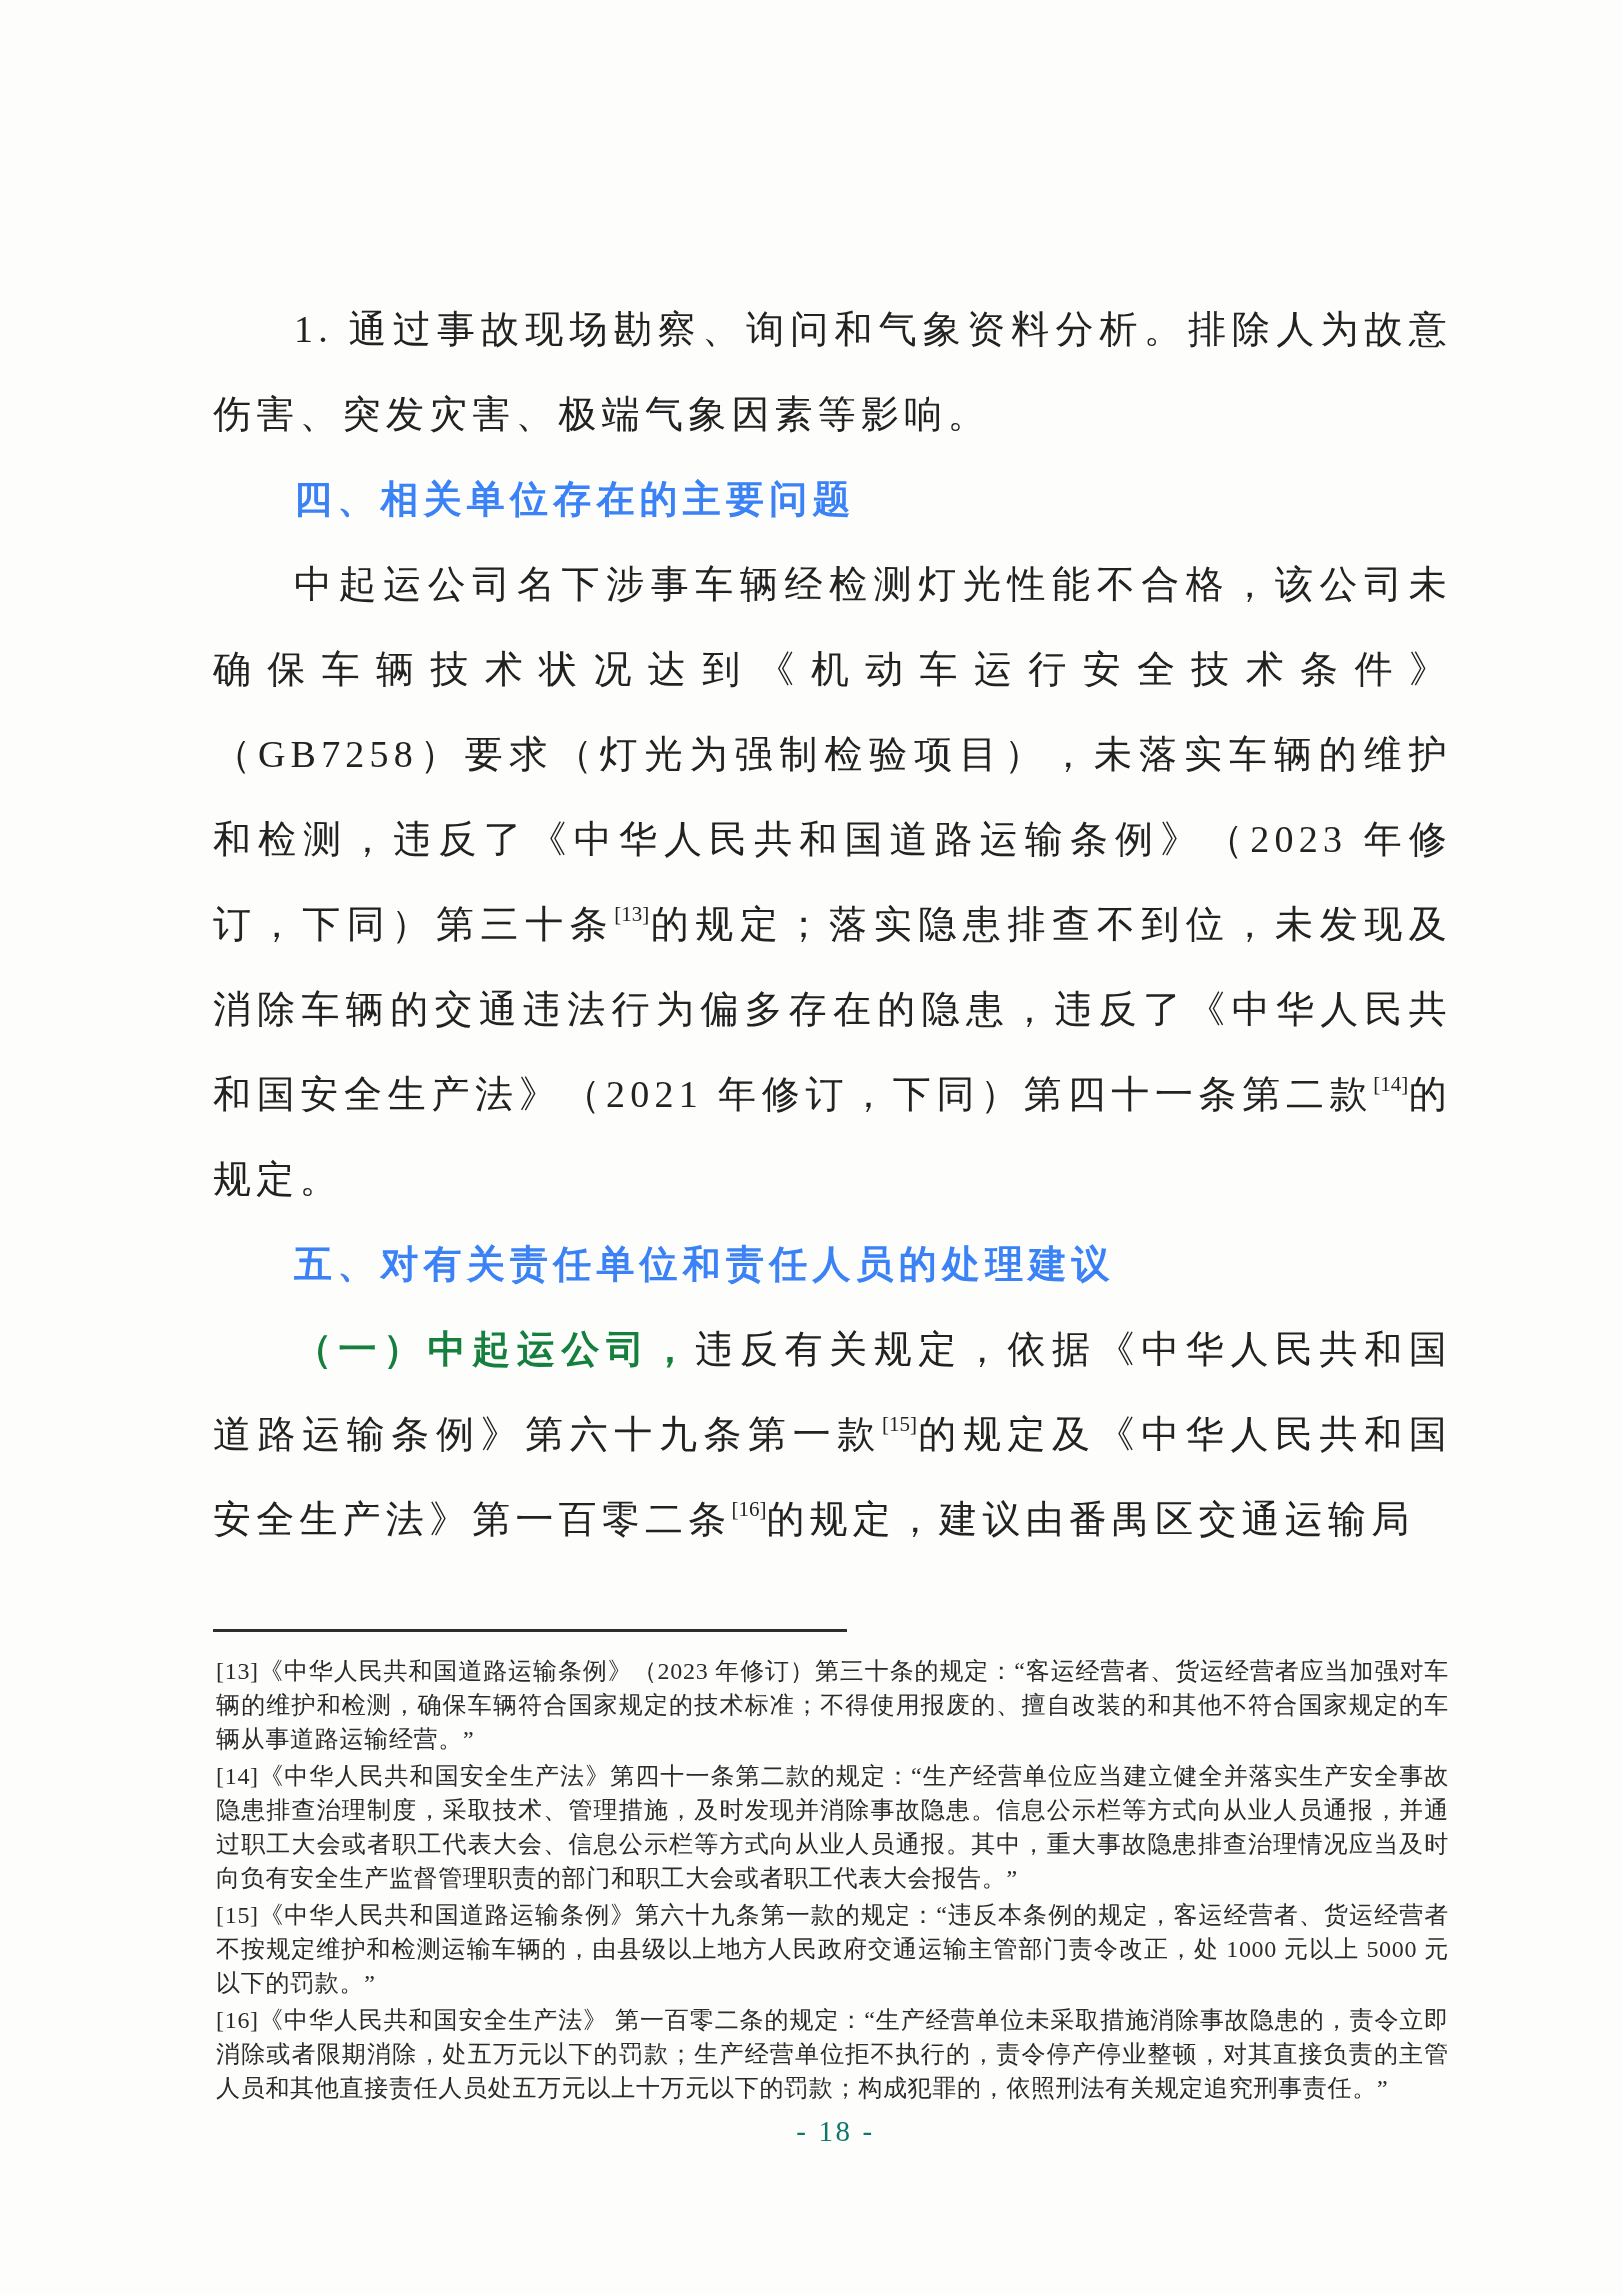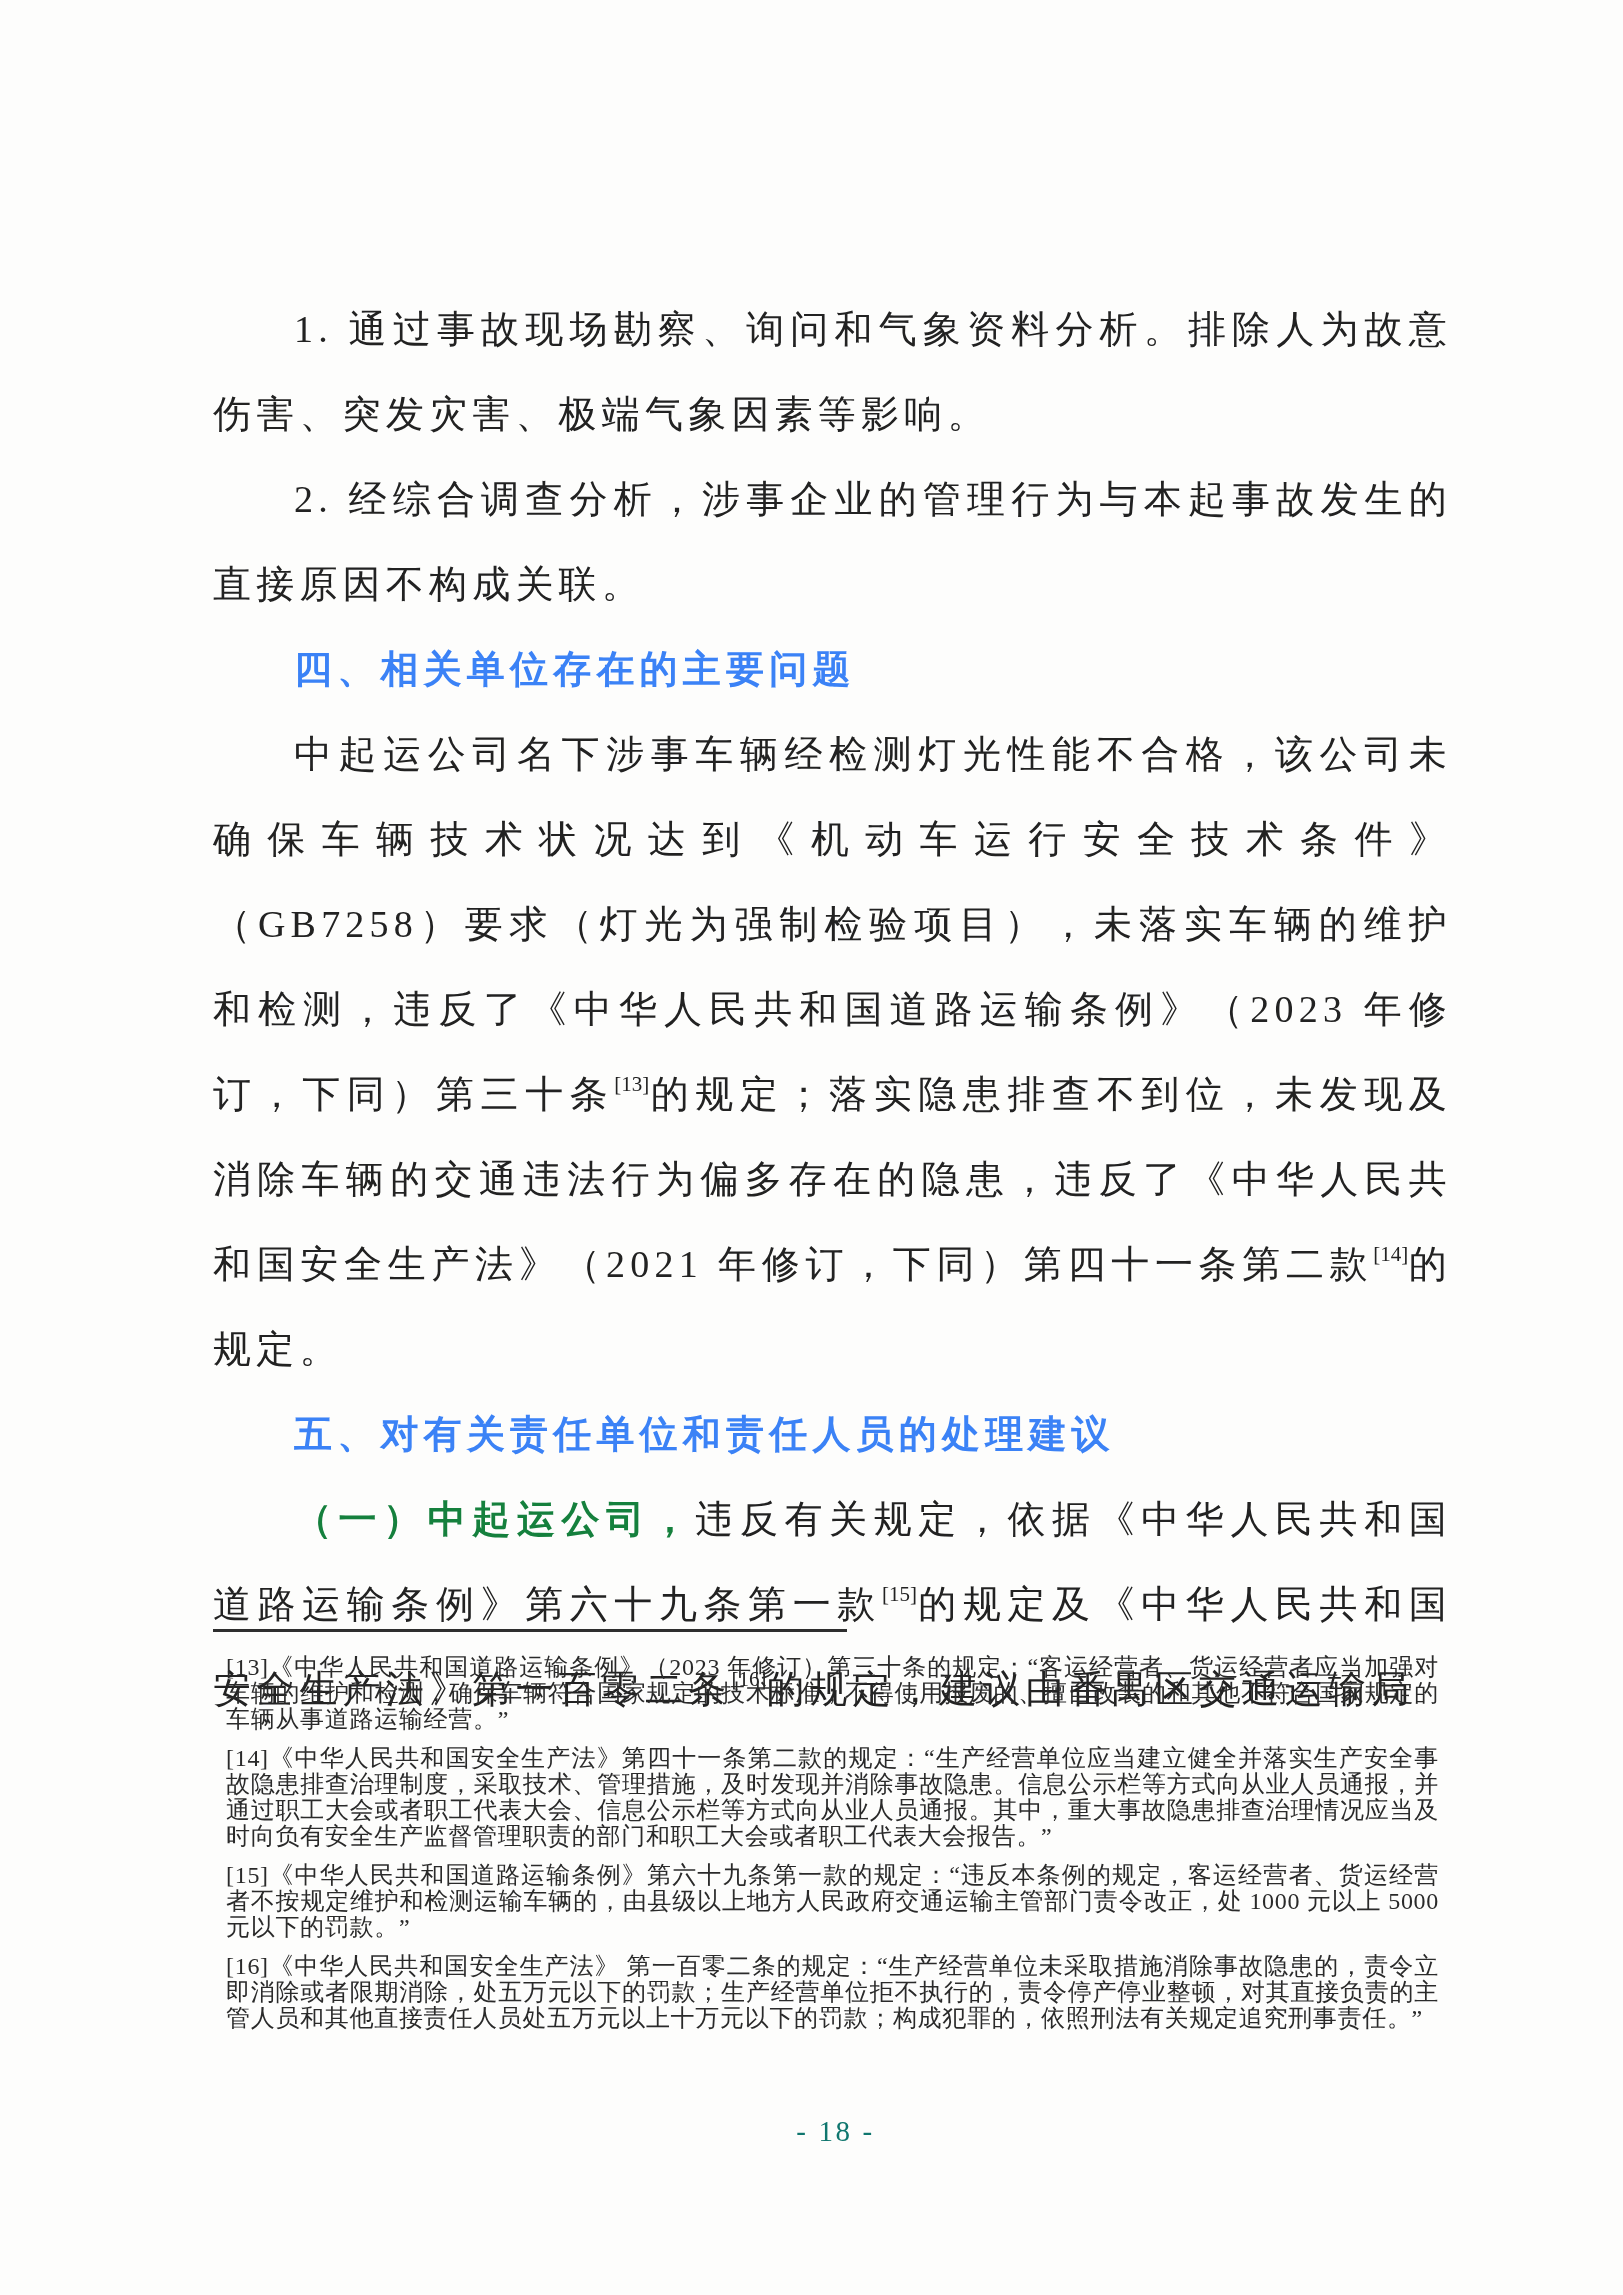--- a/index.html
+++ b/index.html
@@ -55,23 +55,23 @@
     right: 171px;
     top: 1629px;
   }
   .fn-separator {
     width: 634px;
     height: 3.3px;
     background: #2e2e2e;
     margin-bottom: 22px;
   }
   .fn {
-    margin: 13px;
+    margin: 3px;
     font-size: 24px;
-    line-height: 26px;
+    line-height: 34px;
     letter-spacing: 0.7px;
     text-align: justify;
     text-align-last: left;
     color: #2a2a2a;
   }
   .page-number {
     position: absolute;
     top: 2115px;
     left: 0;
     width: 100%;
@@ -84,21 +84,20 @@
 </style>
 </head>
 <body>
 
 <div class="page">
 
   <div class="content">
 
     <p class="body-para">1. 通过事故现场勘察、询问和气象资料分析。排除人为故意伤害、突发灾害、极端气象因素等影响。</p>
 
-    <p class="body-para">2. 经综合调查分析，涉事企业的管理行为与本起事故发生的直接原因不构成关联。</p>
 
     <h2 class="heading">四、相关单位存在的主要问题</h2>
 
     <p class="body-para"><span>中起运公司名下涉事车辆经检测灯光性能不合格，该公司未确保车辆技术状况达到《机动车运行安全技术条件》（GB7258）要求（灯光为强制检验项目），未落实车辆的维护和检测，违反了《中华人民共和国道路运输条例》（2023 年修订，下同）第三十条</span><sup class="fn-ref">[13]</sup><span>的规定；落实隐患排查不到位，未发现及消除车辆的交通违法行为偏多存在的隐患，违反了《中华人民共和国安全生产法》（2021 年修订，下同）第四十一条第二款</span><sup class="fn-ref">[14]</sup><span>的规定。</span></p>
 
     <h2 class="heading">五、对有关责任单位和责任人员的处理建议</h2>
 
     <p class="body-para"><span class="bold-lead">（一）中起运公司，</span><span>违反有关规定，依据《中华人民共和国道路运输条例》第六十九条第一款</span><sup class="fn-ref">[15]</sup><span>的规定及《中华人民共和国安全生产法》第一百零二条</span><sup class="fn-ref">[16]</sup><span>的规定，建议由番禺区交通运输局</span></p>
 
   </div>

